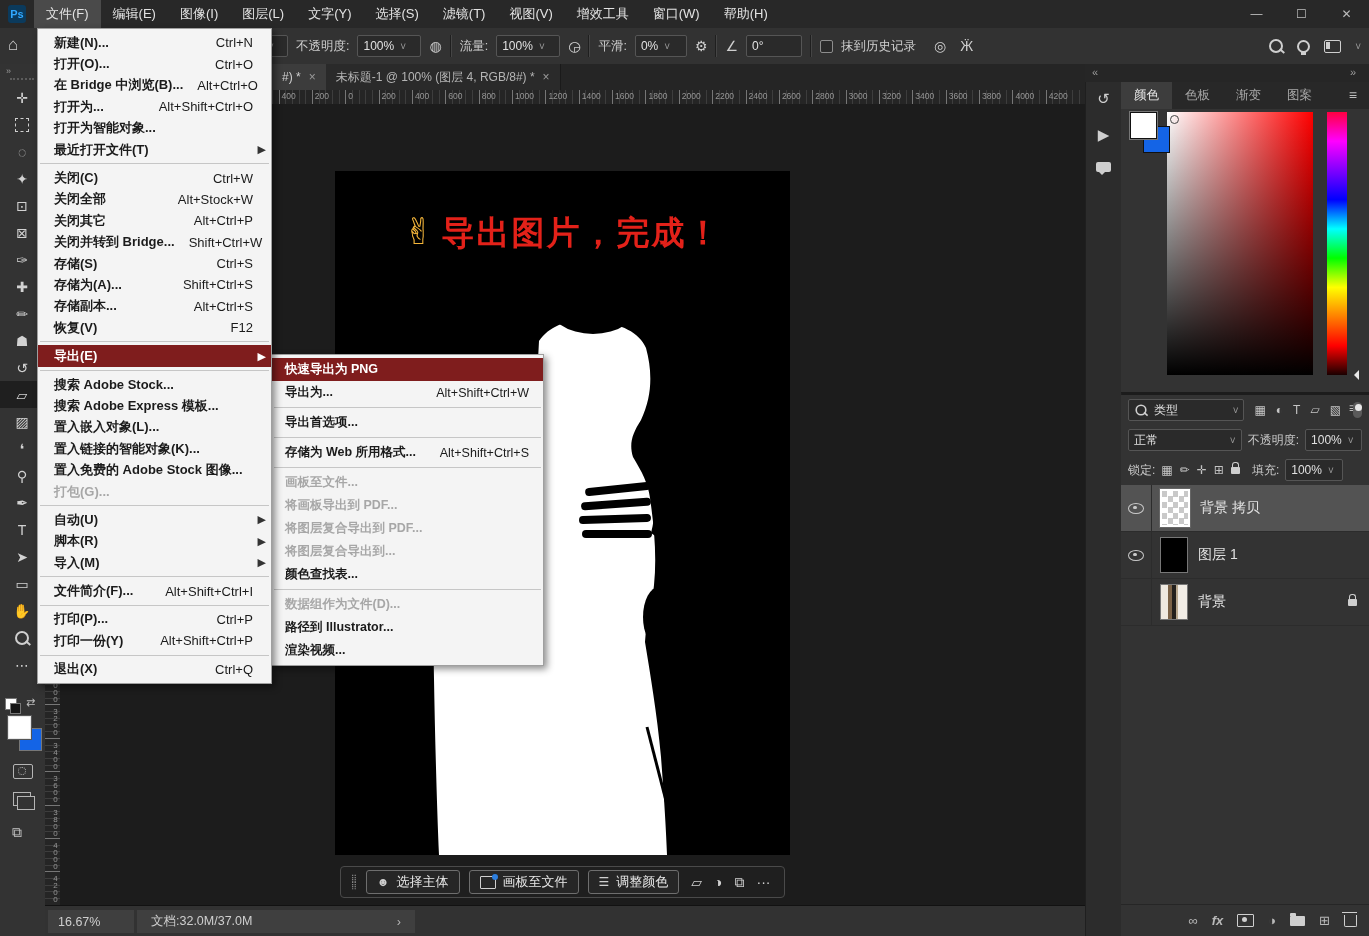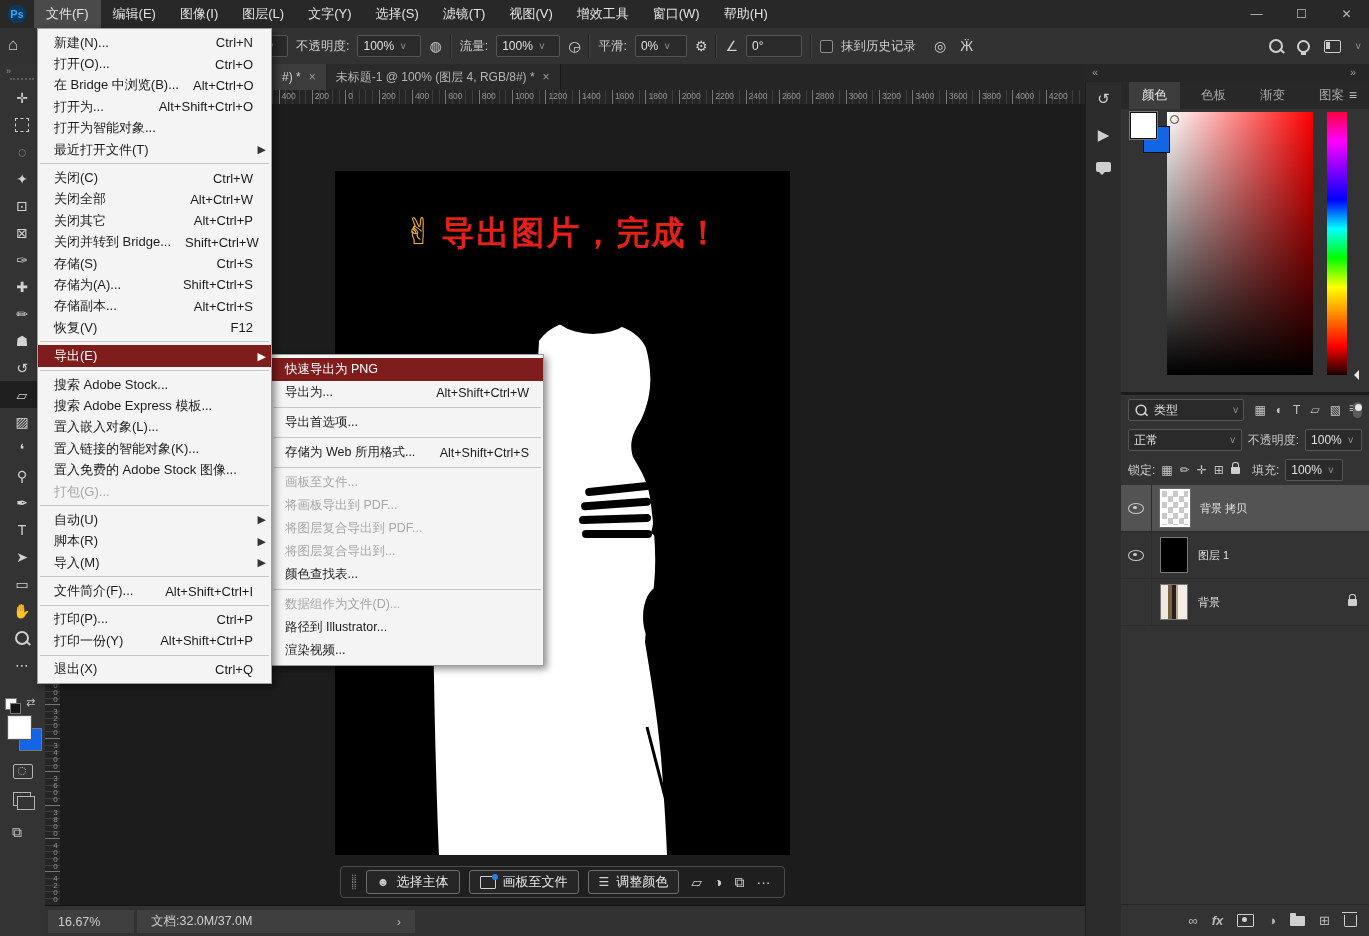--- a/index.html
+++ b/index.html
@@ -5,21 +5,21 @@
   html,body{margin:0;padding:0;background:#111;}
   .stage{position:relative;width:1369px;height:936px;overflow:hidden;background:#1c1c1c;
          font-family:"Liberation Sans","DejaVu Sans",sans-serif;color:#d8d8d8;font-size:13px;
          -webkit-font-smoothing:antialiased;}
   .abs{position:absolute;}
 
   
   .titlebar{left:0;top:0;width:1369px;height:28px;background:#282828;border-bottom:1px solid #1a1a1a;
             display:flex;align-items:center;}
   .ps-logo{width:18px;height:18px;margin:0 8px 0 8px;background:#0b3a5c;color:#31a8ff;font-size:11px;
-           font-weight:bold;display:flex;align-items:center;justify-content:center;border-radius:8px;}
+           font-weight:bold;display:flex;align-items:center;justify-content:center;border-radius:3px;}
   .menubar{display:flex;height:100%;}
   .mb-item{padding:0 12px;display:flex;align-items:center;color:#e3e3e3;cursor:default;}
   .mb-item.active{background:#4a4a4a;}
   .win-ctrls{margin-left:auto;display:flex;height:100%;}
   .wc{width:45px;height:100%;display:flex;align-items:center;justify-content:center;color:#bdbdbd;font-size:12px;}
 
   
   .optionsbar{left:0;top:28px;width:1369px;height:36px;background:#323232;border-bottom:1px solid #161616;}
   .ob-home{left:8px;top:7px;font-size:17px;color:#cfcfcf;}
   .ob-row{left:262px;top:6px;display:flex;align-items:center;gap:8px;height:24px;}
@@ -116,42 +116,42 @@
           justify-content:space-between;}
   .sb-chev{color:#b5b5b5;}
 
   
   .menu{background:#f4f4f4;border:1px solid #9f9f9f;box-shadow:3px 3px 7px rgba(0,0,0,.45);
         color:#1b1b1b;padding:3px 0;z-index:60;}
   .file-menu{left:37px;top:28px;width:233px;z-index:70;}
   .export-menu{left:271px;top:342px;width:271px;margin-top:12px;}
   .mi{height:21.4px;display:flex;align-items:center;padding:0 18px 0 16px;position:relative;font-size:13px;}
   .export-menu .mi{height:23px;padding:0 14px 0 13px;font-size:12.5px;}
-  .mi-label{flex:1;white-space:nowrap;}
+  .mi-label{flex:1;white-space:nowrap;font-weight:bold;}
   .mi-short{color:#1b1b1b;white-space:nowrap;margin-left:14px;}
   .mi.dis, .mi.dis .mi-short{color:#a7a7a7;}
   .mi.hl{background:#7f1d1d;color:#fff;}
   .mi.hl .mi-short, .mi.hl .sub-arrow{color:#fff;}
   .mi.sep{height:7px;padding:0;}
   .mi.sep::after{content:"";position:absolute;left:2px;right:2px;top:3px;border-top:1px solid #c6c6c6;}
   .sub-arrow{display:none;position:absolute;right:5px;font-size:11px;color:#333;}
   .mi.sub .sub-arrow{display:inline;}
 
   
   .right-head{left:1085px;top:64px;width:284px;height:18px;background:#262626;border-bottom:1px solid #1c1c1c;}
   .rh-left{left:1092px;top:66px;color:#9d9d9d;font-size:11px;}
   .rh-right{left:1350px;top:66px;color:#9d9d9d;font-size:11px;}
   .rail{left:1085px;top:82px;width:35px;height:854px;background:#2c2c2c;border-left:1px solid #1f1f1f;border-right:1px solid #1f1f1f;}
   .rail-col{left:0;top:8px;width:35px;display:flex;flex-direction:column;align-items:center;gap:18px;}
   .rail-icon{color:#cfcfcf;font-size:15px;}
 
   .panel{background:#333333;}
   .color-panel{left:1121px;top:82px;width:248px;height:310px;border-bottom:1px solid #1c1c1c;}
   .ptabs{display:flex;height:27px;background:#282828;align-items:stretch;}
-  .ptab{padding:0 13px;display:flex;align-items:center;color:#a9a9a9;font-size:12.5px;margin-left:8px;}
+  .ptab{padding:0 13px;display:flex;align-items:center;color:#a9a9a9;font-size:12.5px;}
   .ptab.active{background:#3d3d3d;color:#e8e8e8;}
   .pmenu{margin-left:auto;color:#bdbdbd;padding:0 8px;display:flex;align-items:center;font-size:14px;}
   .cp-fg{left:9px;top:30px;width:25px;height:25px;background:#fff;border:1px solid #111;outline:1px solid #777;z-index:2;}
   .cp-bg{left:22px;top:44px;width:25px;height:25px;border:1px solid #111;z-index:1;}
   .cp-square{left:46px;top:30px;width:146px;height:263px;
              background:linear-gradient(to bottom,rgba(0,0,0,0) 0%,#000 100%),linear-gradient(to right,#fff,#f00);}
   .cp-ring{left:49px;top:33px;width:7px;height:7px;border:1.2px solid #444;border-radius:50%;z-index:3;}
   .cp-hue{left:206px;top:30px;width:20px;height:263px;
           background:linear-gradient(to bottom,#ff0040,#ff00ff,#8000ff,#0000ff,#00ffff,#00ff00,#ffff00,#ff8000,#ff0000,#1a0000);}
   .cp-huemark{left:228px;top:288px;width:0;height:0;border:5px solid transparent;border-right-color:#e8e8e8;}
@@ -164,21 +164,21 @@
   .pill::after{content:"";position:absolute;left:1.5px;top:1.5px;width:7px;height:7px;border-radius:50%;background:#e8e8e8;}
   .lp-label{color:#c9c9c9;font-size:12px;white-space:nowrap;}
   .lrow{height:46px;display:flex;align-items:center;border-bottom:1px solid #2c2c2c;position:relative;}
   .lrow.selected{background:#535353;}
   .eyebox{width:30px;height:46px;display:flex;align-items:center;justify-content:center;border-right:1px solid #2c2c2c;}
   .lrow.noeye .eye{visibility:hidden;}
   .thumb{width:26px;height:34px;margin-left:8px;border:1px solid #777;background:#000;}
   .t-checker{background:repeating-conic-gradient(#fff 0 25%,#c9c9c9 0 50%) 0 0/11px 11px;border:2px solid #fff;outline:1px solid #666;}
   .t-black{background:#000;}
   .t-photo{background:linear-gradient(90deg,#efe9e0 0 28%,#7b6247 28% 42%,#23201d 42% 58%,#b9a88f 58% 66%,#f2ede6 66% 100%);}
-  .lname{margin-left:10px;font-size:11px;color:#e0e0e0;}
+  .lname{margin-left:10px;font-size:14px;color:#e0e0e0;}
   .llock{display:none;margin-left:auto;margin-right:12px;}
   .lrow.locked .llock{display:inline-block;}
   .lp-bottom{position:absolute;left:0;bottom:0;width:248px;height:32px;border-top:1px solid #262626;
              display:flex;align-items:center;justify-content:flex-end;gap:14px;padding-right:12px;box-sizing:border-box;}
   .lb-icon{color:#b9b9b9;font-size:13px;font-style:normal;display:flex;align-items:center;}
   .lb-icon.fx{font-style:italic;font-weight:bold;font-size:13px;}
 </style>
 </head>
 <body>
 
@@ -708,21 +708,21 @@
       </div>
 
       <div class="mi">
         <span class="mi-label">关闭(C)</span>
         <span class="mi-short">Ctrl+W</span>
 
       </div>
 
       <div class="mi">
         <span class="mi-label">关闭全部</span>
-        <span class="mi-short">Alt+Ctrl+W</span>
+        <span class="mi-short">Alt+Stock+W</span>
 
       </div>
 
       <div class="mi">
         <span class="mi-label">关闭其它</span>
         <span class="mi-short">Alt+Ctrl+P</span>
 
       </div>
 
       <div class="mi">

